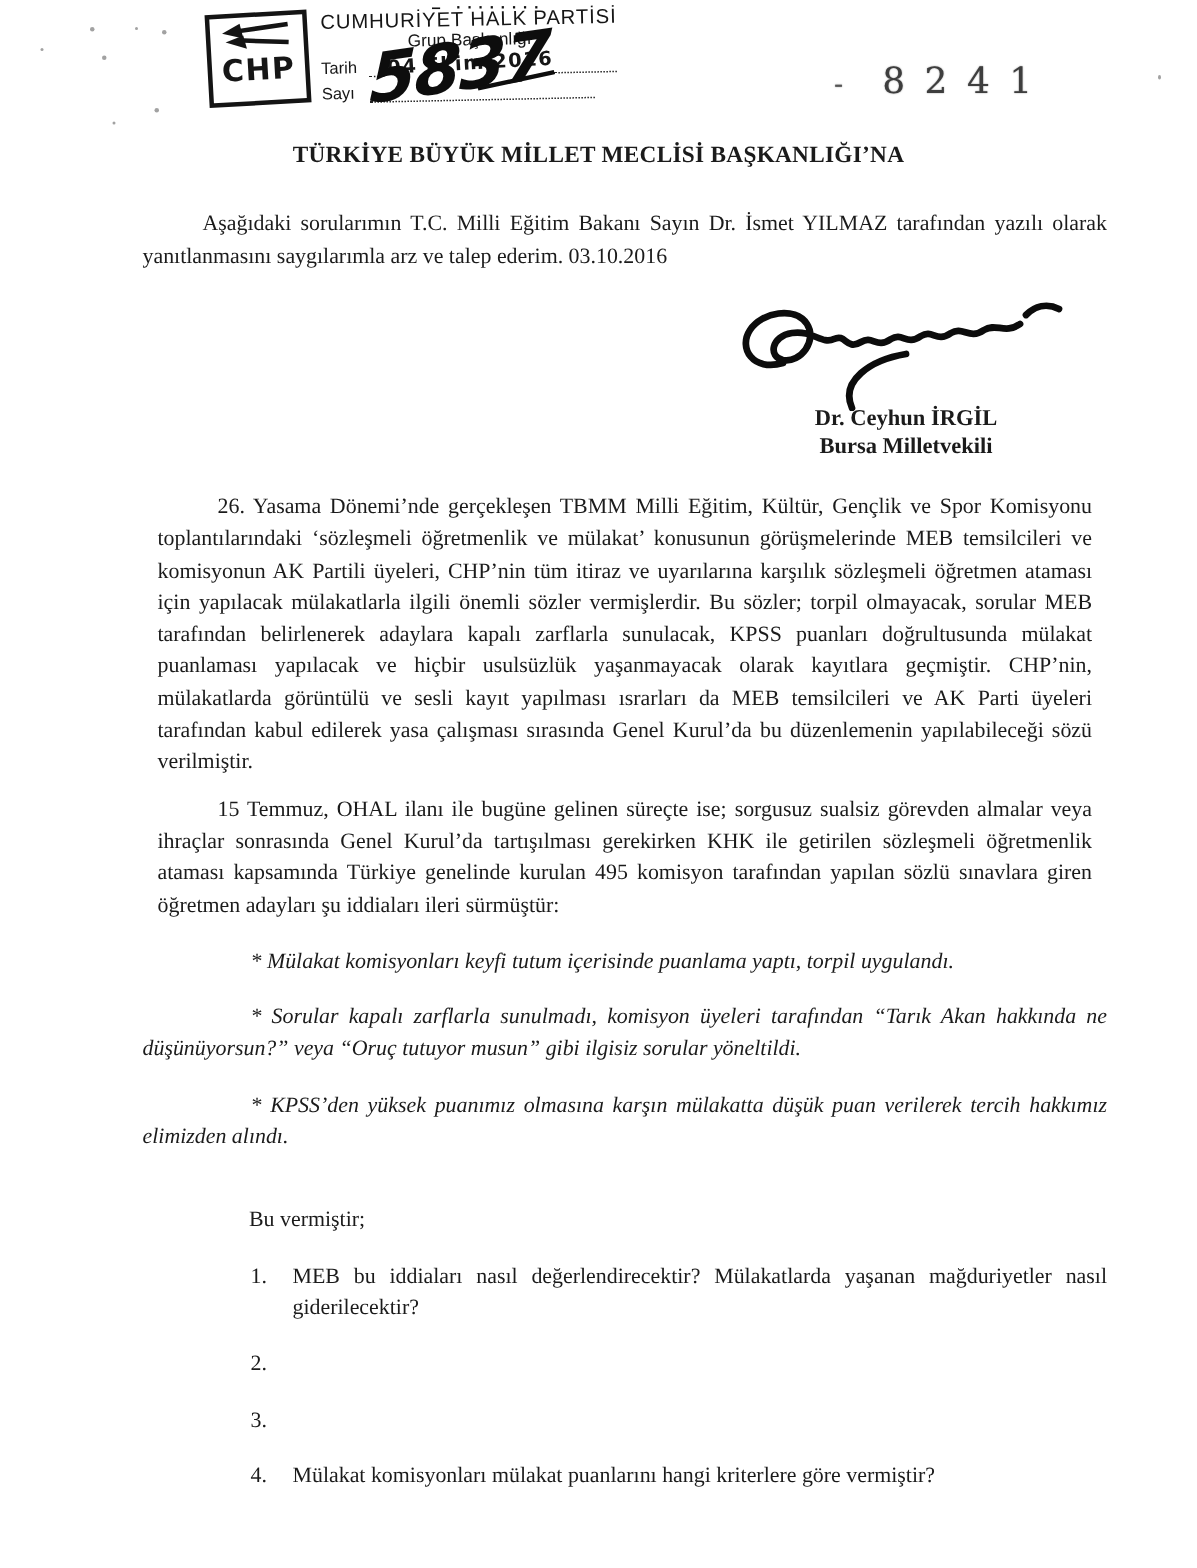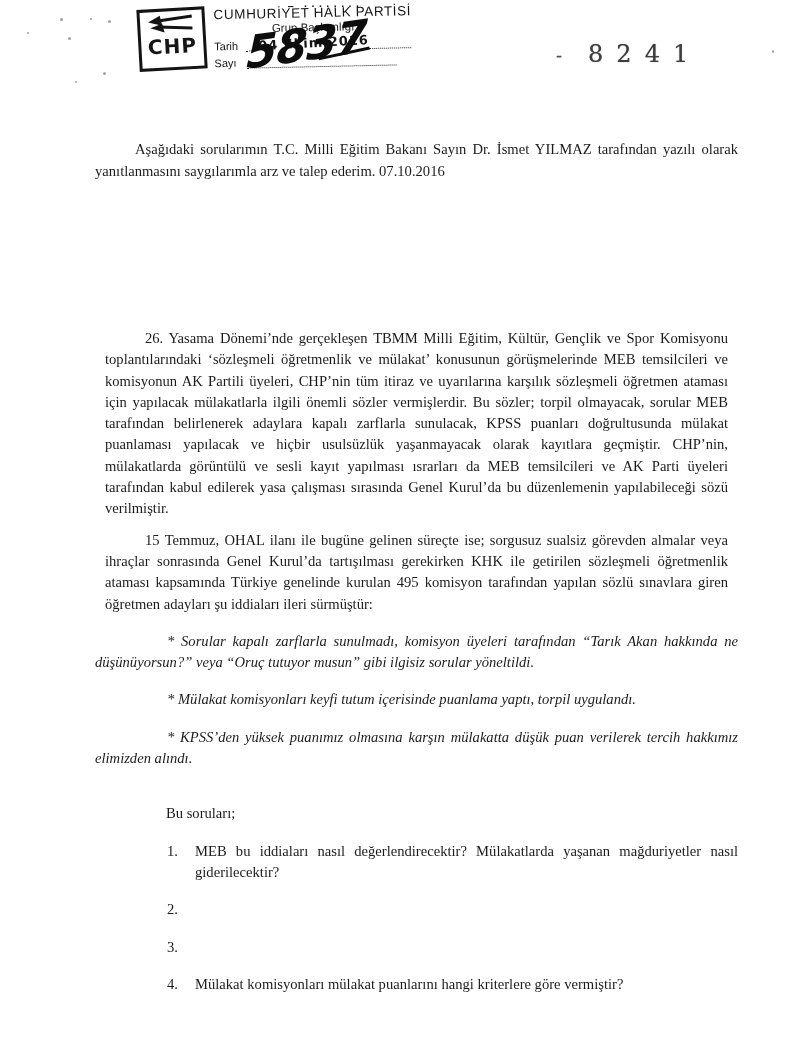--- a/index.html
+++ b/index.html
@@ -144,33 +144,45 @@
       </div>
     </div>
   </div>
   <div class="handwritten-number">5837</div>
   <div class="handwritten-tail"></div>
 
   <div class="doc-number">
     <span class="dash">-</span><span class="num">8241</span>
   </div>
 
-
-  <div class="intro">Aşağıdaki sorularımın T.C. Milli Eğitim Bakanı Sayın Dr. İsmet YILMAZ tarafından yazılı olarak yanıtlanmasını saygılarımla arz ve talep ederim. 07.10.2016</div>
-
+  <div class="title">TÜRKİYE BÜYÜK MİLLET MECLİSİ BAŞKANLIĞI’NA</div>
+
+  <div class="intro">Aşağıdaki sorularımın T.C. Milli Eğitim Bakanı Sayın Dr. İsmet YILMAZ tarafından yazılı olarak yanıtlanmasını saygılarımla arz ve talep ederim. 03.10.2016</div>
+
+  <div class="sig-block">
+    <svg class="sig-scribble" width="240" height="78" viewBox="0 0 240 78">
+      <g fill="none" stroke="#0c0c0c" stroke-width="4.5" stroke-linecap="round">
+        <path d="M38,46 C18,52 8,36 16,24 C24,12 46,8 54,20 C61,31 50,46 38,44 C28,42 30,28 44,26 C58,24 64,34 72,30 C80,26 80,38 90,32 C98,27 100,37 110,30 C118,25 120,35 130,28 C138,23 140,33 150,26 C158,21 162,31 172,24 C180,19 186,27 196,20"></path>
+        <path d="M200,14 C206,8 214,6 222,10"></path>
+        <path d="M120,40 C96,44 76,58 84,76"></path>
+      </g>
+    </svg>
+    <div class="sig-name">Dr. Ceyhun İRGİL</div>
+    <div class="sig-role">Bursa Milletvekili</div>
+  </div>
 
   <div class="bodyflow">
     <p class="para">26. Yasama Dönemi’nde gerçekleşen TBMM Milli Eğitim, Kültür, Gençlik ve Spor Komisyonu toplantılarındaki ‘sözleşmeli öğretmenlik ve mülakat’ konusunun görüşmelerinde MEB temsilcileri ve komisyonun AK Partili üyeleri, CHP’nin tüm itiraz ve uyarılarına karşılık sözleşmeli öğretmen ataması için yapılacak mülakatlarla ilgili önemli sözler vermişlerdir. Bu sözler; torpil olmayacak, sorular MEB tarafından belirlenerek adaylara kapalı zarflarla sunulacak, KPSS puanları doğrultusunda mülakat puanlaması yapılacak ve hiçbir usulsüzlük yaşanmayacak olarak kayıtlara geçmiştir. CHP’nin, mülakatlarda görüntülü ve sesli kayıt yapılması ısrarları da MEB temsilcileri ve AK Parti üyeleri tarafından kabul edilerek yasa çalışması sırasında Genel Kurul’da bu düzenlemenin yapılabileceği sözü verilmiştir.</p>
     <p class="para">15 Temmuz, OHAL ilanı ile bugüne gelinen süreçte ise; sorgusuz sualsiz görevden almalar veya ihraçlar sonrasında Genel Kurul’da tartışılması gerekirken KHK ile getirilen sözleşmeli öğretmenlik ataması kapsamında Türkiye genelinde kurulan 495 komisyon tarafından yapılan sözlü sınavlara giren öğretmen adayları şu iddiaları ileri sürmüştür:</p>
 
+    <p class="bullet">* Mülakat komisyonları keyfi tutum içerisinde puanlama yaptı, torpil uygulandı.</p>
     <p class="bullet">* Sorular kapalı zarflarla sunulmadı, komisyon üyeleri tarafından “Tarık Akan hakkında ne düşünüyorsun?” veya “Oruç tutuyor musun” gibi ilgisiz sorular yöneltildi.</p>
-    <p class="bullet">* Mülakat komisyonları keyfi tutum içerisinde puanlama yaptı, torpil uygulandı.</p>
     <p class="bullet">* KPSS’den yüksek puanımız olmasına karşın mülakatta düşük puan verilerek tercih hakkımız elimizden alındı.</p>
 
-    <p class="context-line">Bu soruları;</p>
+    <p class="context-line">Bu vermiştir;</p>
 
     <ol class="qlist">
       <li class="qitem">
         <span class="qnum">1.</span>
         <span class="qtext">MEB bu iddiaları nasıl değerlendirecektir? Mülakatlarda yaşanan mağduriyetler nasıl giderilecektir?</span>
       </li>
       <li class="qitem">
         <span class="qnum">2.</span>
       </li>
       <li class="qitem">

